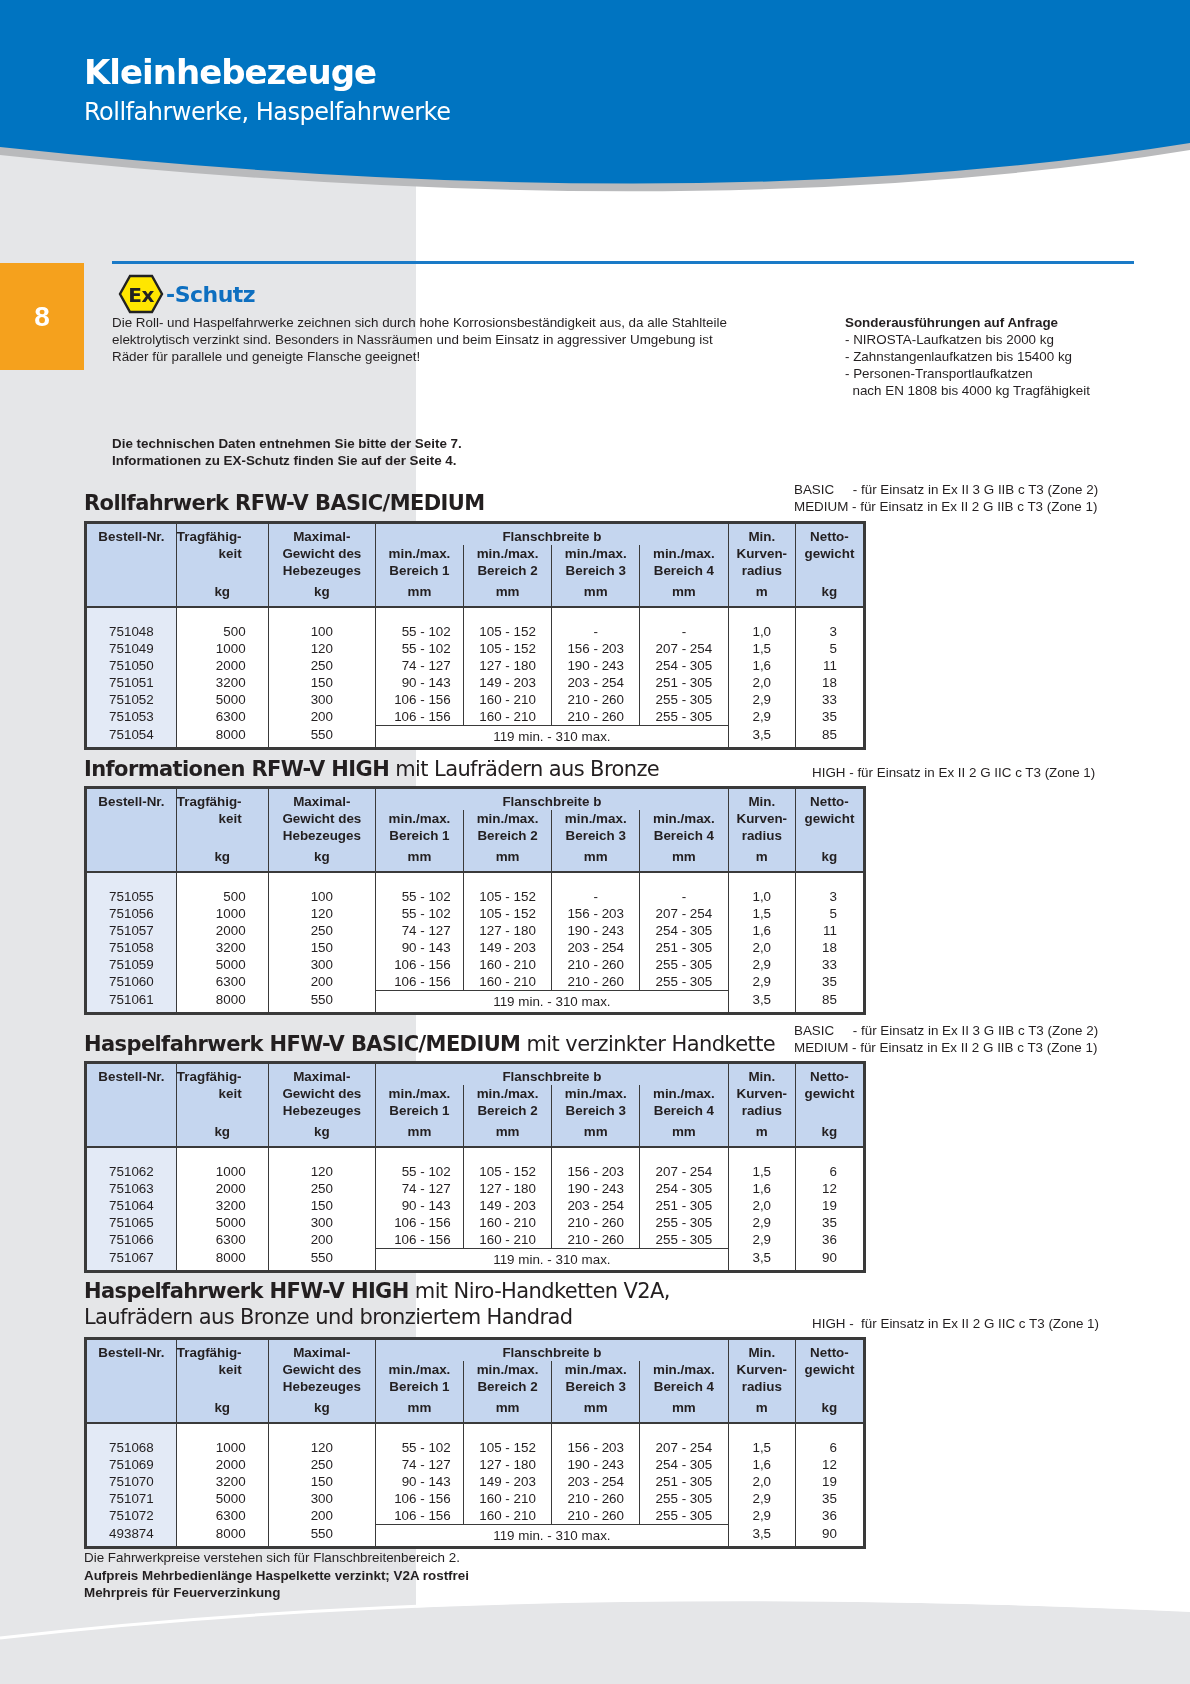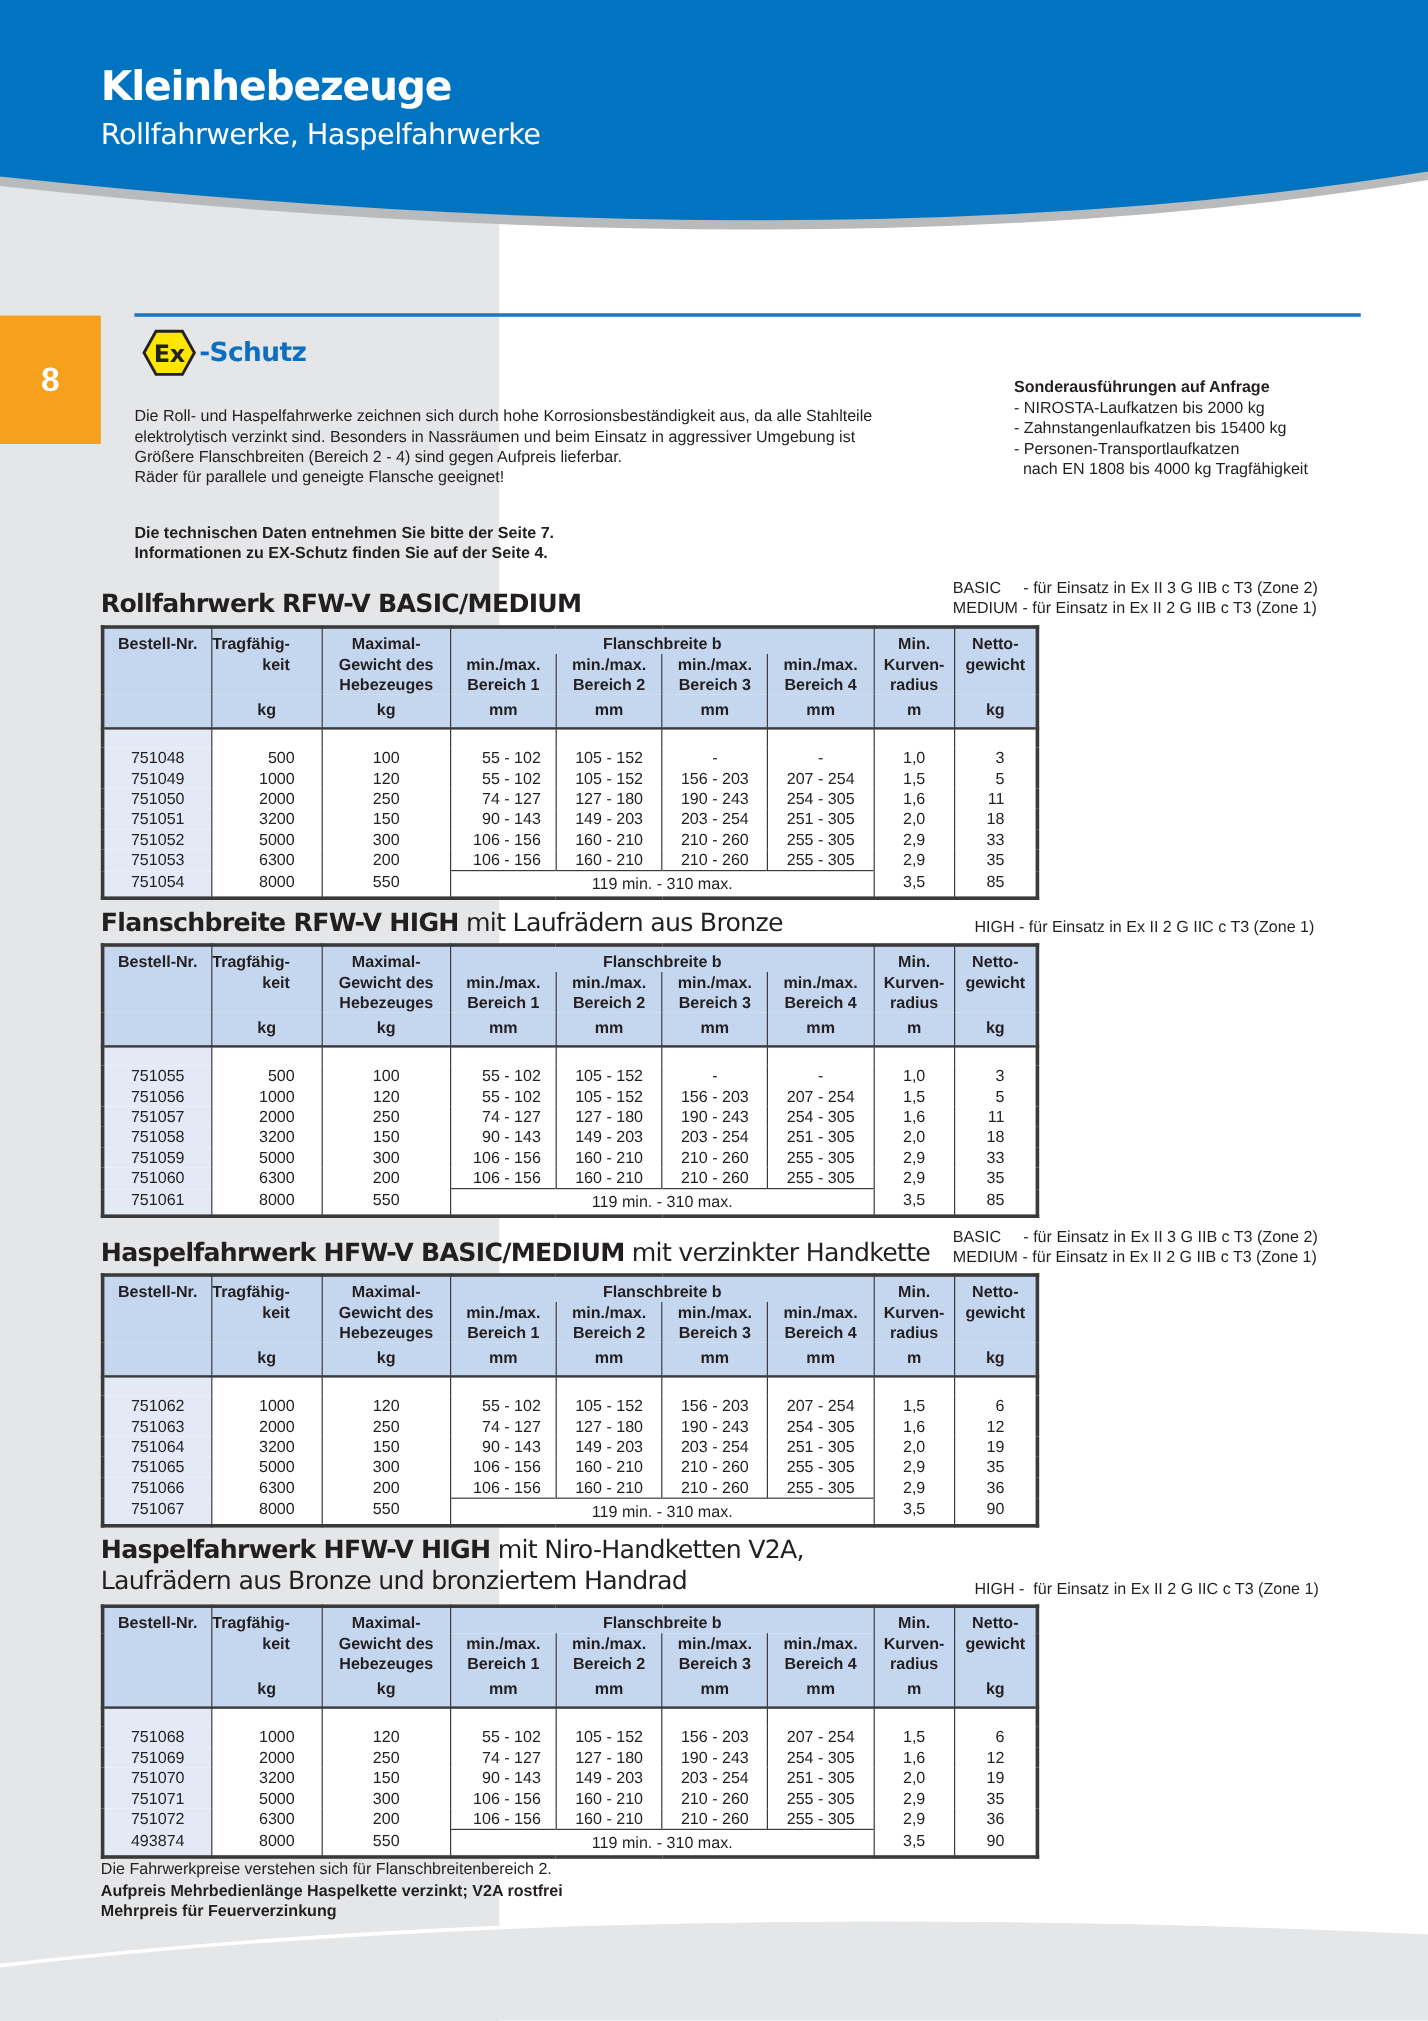--- a/index.html
+++ b/index.html
@@ -6,21 +6,21 @@
   body { width: 1190px; height: 1684px; position: relative; overflow: hidden; background: #ffffff; font-family: "Liberation Sans", sans-serif; color: #231f20; }
   .bg-left { position: absolute; left: 0; top: 0; width: 416px; height: 1684px; background: #e5e6e8; }
   .header-svg { position: absolute; left: 0; top: 0; width: 1190px; height: 220px; }
   .footer-svg { position: absolute; left: 0; top: 1600px; width: 1190px; height: 84px; }
   .h-title { position: absolute; left: 84px; top: 52px; font-family: "DejaVu Sans", sans-serif; font-weight: bold; font-size: 34px; color: #fff; letter-spacing: -1px; }
   .h-sub { position: absolute; left: 84px; top: 98px; font-family: "DejaVu Sans", sans-serif; font-size: 24px; color: #fff; letter-spacing: -0.5px; }
   .tab8 { position: absolute; left: 0; top: 263px; width: 84px; height: 107px; background: #f5a11d; color: #fff; font-weight: bold; font-size: 28px; display: flex; align-items: center; justify-content: center; }
   .top-rule { position: absolute; left: 112px; top: 261px; width: 1022px; height: 3px; background: #1a7ac7; }
   .sec-title { position: absolute; left: 112px; top: 274px; font-family: "DejaVu Sans", sans-serif; font-weight: bold; font-size: 22px; color: #0d6fc0; letter-spacing: -0.5px; display: flex; align-items: center; white-space: nowrap; }
   .ex-icon { display: inline-block; width: 46px; height: 40px; margin: 0 2px 0 6px; }
-  .intro { position: absolute; left: 112px; top: 314px; font-size: 13.4px; line-height: 17px; width: 680px; margin-top: 24px; }
+  .intro { position: absolute; left: 112px; top: 314px; font-size: 13.4px; line-height: 17px; width: 680px; }
   .intro p { margin: 0; }
   .bold { font-weight: bold; }
   .intro2 { position: absolute; left: 112px; top: 435px; font-size: 13.4px; line-height: 17px; font-weight: bold; }
   .special { position: absolute; left: 845px; top: 314px; font-size: 13.4px; line-height: 17px; }
   .note { position: absolute; font-size: 13.4px; line-height: 17px; white-space: pre; }
   .tbl-title { position: absolute; left: 84px; font-family: "DejaVu Sans", sans-serif; font-size: 21px; letter-spacing: -0.6px; white-space: nowrap; line-height: 26px; }
   .tbl-title b { font-weight: bold; }
   table.spec { position: absolute; left: 84px; width: 782px; border-collapse: collapse; border: 3px solid #3a3a3a; font-size: 13.4px; background: #fff; }
   table.spec th { background: #c5d6ef; font-weight: bold; text-align: center; vertical-align: top; padding: 0; line-height: 17px; font-size: 13.4px; }
   table.spec td { padding: 0; line-height: 17px; text-align: center; vertical-align: top; }
@@ -50,21 +50,20 @@
   <svg class="ex-icon" viewBox="0 0 46 40">
     <polygon points="12,2 34,2 44,20 34,38 12,38 2,20" fill="#ffe600" stroke="#222" stroke-width="2.4"></polygon>
     <text x="23" y="28" text-anchor="middle" font-family="DejaVu Sans, sans-serif" font-size="20" fill="#222">Ex</text>
   </svg>
   <span>-Schutz</span>
 </div>
 
 <div class="intro">
   <p>Die Roll- und Haspelfahrwerke zeichnen sich durch hohe Korrosionsbeständigkeit aus, da alle Stahlteile</p>
   <p>elektrolytisch verzinkt sind. Besonders in Nassräumen und beim Einsatz in aggressiver Umgebung ist</p>
-  <p>Größere Flanschbreiten (Bereich 2 - 4) sind gegen Aufpreis lieferbar.</p>
   <p>Räder für parallele und geneigte Flansche geeignet!</p>
 </div>
 
 <div class="intro2">
   <p>Die technischen Daten entnehmen Sie bitte der Seite 7.</p>
   <p>Informationen zu EX-Schutz finden Sie auf der Seite 4.</p>
 </div>
 
 <div class="special">
   <p class="bold">Sonderausführungen auf Anfrage</p>
@@ -196,21 +195,21 @@
         <tr>
           <td class="first-col" style="padding-bottom:4px">751054</td>
           <td class="vl" style="text-align:right;padding-right:22px">8000</td>
           <td class="vl">550</td>
           <td colspan="4" class="vl merged-cell" style="padding-top:2px">119 min. - 310 max.</td>
           <td class="vl">3,5</td>
           <td class="vl" style="text-align:right;padding-right:26px">85</td>
         </tr>
       </tbody>
     </table>
-    <div class="tbl-title" style="top: 756px;"><b>Flanschbreite RFW-V HIGH</b><span> mit Laufrädern aus Bronze</span></div>
+    <div class="tbl-title" style="top: 756px;"><b>Informationen RFW-V HIGH</b><span> mit Laufrädern aus Bronze</span></div>
     <div class="note" style="top: 764px; left: 812px;">HIGH - für Einsatz in Ex II 2 G IIC c T3 (Zone 1)</div>
     <table class="spec" style="top: 786px;">
       <colgroup>
         <col style="width:93px">
         <col style="width:69px">
         <col style="width:109px">
         <col style="width:89px">
         <col style="width:90px">
         <col style="width:89px">
         <col style="width:90px">

